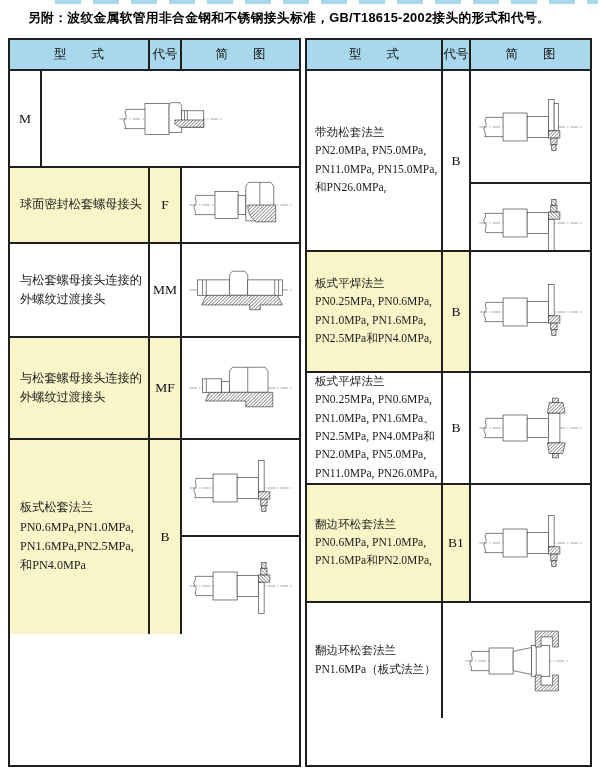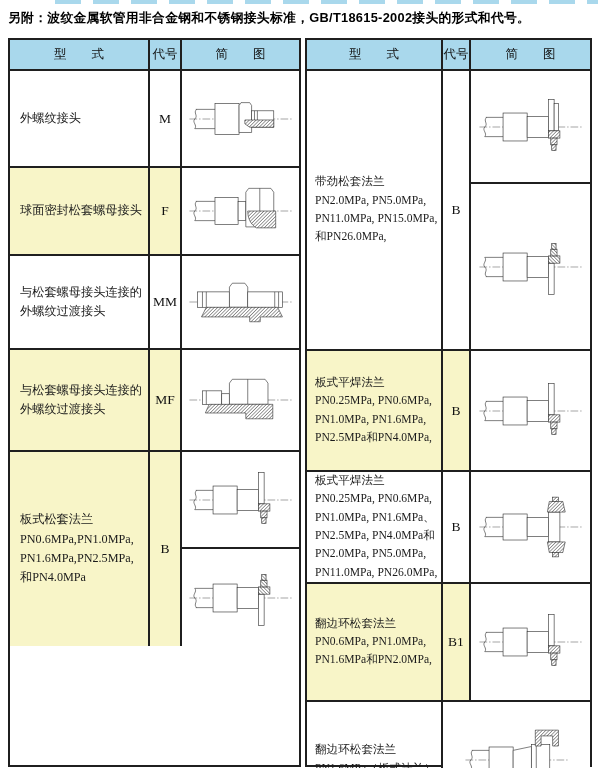--- a/index.html
+++ b/index.html
@@ -13,21 +13,21 @@
     width:600px;height:768px;overflow:hidden;background:#fff;
     font-family:"Liberation Serif","DejaVu Serif",serif;color:var(--ink);
   }
   .top-strip{
     height:4px;margin-left:55px;margin-right:2px;
     background:repeating-linear-gradient(90deg,var(--header-bg) 0 26px,#fff 26px 38px);
   }
   .title{
     font-family:"Liberation Sans","DejaVu Sans",sans-serif;
     font-weight:bold;font-size:12.8px;color:#000;
-    padding:6px 0 0 8px;letter-spacing:0.3px;
+    padding:6px 0 0 8px;letter-spacing:0.3px;margin-left:20px;
   }
   .tables{
     position:absolute;left:8px;top:38px;
     display:flex;gap:4px;
   }
   .tbl{
     border:2px solid var(--border);
     display:flex;flex-direction:column;background:#fff;box-sizing:border-box;
   }
   .tbl-left{width:293px;height:729px;}
@@ -54,23 +54,23 @@
     display:flex;align-items:center;justify-content:center;
     font-size:13.5px;color:#111;
   }
   .cell-diag{display:flex;align-items:center;justify-content:center;background:#fff;}
   .hl{background:var(--highlight-bg);}
   .split{display:flex;flex-direction:column;padding:0;}
   .sub{display:flex;align-items:center;justify-content:center;flex:1;}
   .sub-fixed{flex:none;}
   .sub + .sub{border-top:2px solid var(--border);}
   
-  .lr1{height:97px}.lr2{height:88px}.lr3{height:94px}
+  .lr1{height:97px}.lr2{height:76px}.lr3{height:94px}
   .lr4{height:102px}.lr5{height:96px}.lr6{height:196px}
-  .rr1{height:280px}.rr2{height:121px}.rr3{height:112px}
+  .rr1{height:181px}.rr2{height:121px}.rr3{height:112px}
   .rr4{height:118px}.rr5{height:117px}
   svg{display:block;}
 </style>
 </head>
 <body>
 
 <svg width="0" height="0" style="position:absolute">
   <defs>
     <pattern id="hx" width="5" height="5" patternUnits="userSpaceOnUse" patternTransform="rotate(45)">
       <rect width="5" height="5" fill="#fff"></rect>
@@ -85,21 +85,20 @@
 <div class="tables">
 
   <div class="tbl tbl-left">
     <div class="thead">
       <div class="c col-type">型　　式</div>
       <div class="c col-code">代号</div>
       <div class="c col-diag">简　　图</div>
     </div>
 
     <div class="tr lr1">
-      <div class="c col-type cell-type">外螺纹接头</div>
       <div class="c col-code cell-code">M</div>
       <div class="c col-diag cell-diag">
           <svg viewBox="0 0 220 130" width="106" height="78">
             <line x1="3" y1="65" x2="217" y2="65" stroke="#444" stroke-width="1" stroke-dasharray="16 4 3 4"></line>
             <g stroke="#333" stroke-width="1.3" fill="none" stroke-linejoin="miter">
               <path d="M18 45 C 10 52, 22 58, 14 65 C 8 72, 20 78, 14 85" fill="none"></path>
               <line x1="16" y1="45" x2="56" y2="45"></line>
               <line x1="14" y1="85" x2="56" y2="85"></line>
               <rect x="56" y="33" width="50" height="64" fill="#fff"></rect>
               <path d="M106 37 L110 31 H128 L132 37 V93 H106 Z" fill="#fff"></path>

